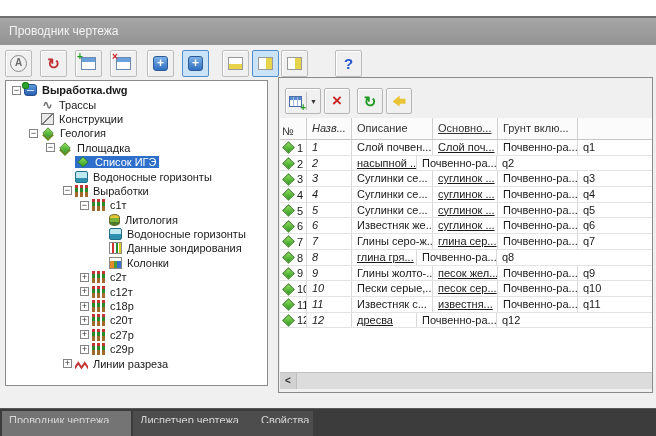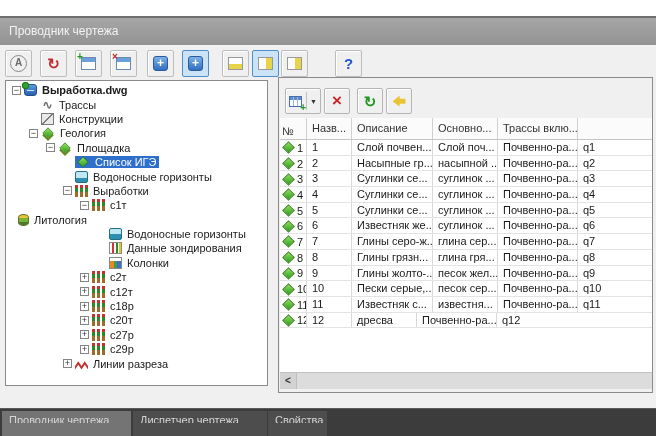--- a/index.html
+++ b/index.html
@@ -82,21 +82,21 @@
            clip-path:polygon(0 55%,55% 0,55% 30%,100% 30%,100% 75%,55% 75%,55% 100%);}
   
   .table-wrap{position:absolute;left:280px;top:118px;width:372px;height:254px;background:#ffffff;overflow:hidden;}
   .hrow{display:flex;height:22px;background:#fbfbfb;border-bottom:1px solid #c6c6c6;box-sizing:border-box;}
   .hcell{box-sizing:border-box;padding:4px 0 0 5px;font-size:11px;color:#333333;border-right:1px solid #d0d0d0;
          white-space:nowrap;overflow:hidden;}
   .drow{display:flex;height:15.7px;border-bottom:1px solid #e3e3e3;box-sizing:border-box;}
   .dcell{box-sizing:border-box;padding:1px 0 0 5px;font-size:11px;color:#1a1a1a;border-right:1px solid #d9d9d9;
          white-space:nowrap;overflow:hidden;}
   .c0{width:27px;display:flex;align-items:center;padding-left:2px;}
-  .c1{width:45px;} .c2{width:81px;} .c3{width:65px;} .c4{width:80px;} .c5{width:74px;border-right:none;}
+  .c1{width:45px;font-style:italic;} .c2{width:81px;} .c3{width:65px;text-decoration:underline;} .c4{width:80px;} .c5{width:74px;border-right:none;}
   .dmd{flex:none;width:7px;height:7px;background:linear-gradient(135deg,#8ee05a,#2f9a1f);
        border:1px solid #2d7a12;transform:rotate(45deg);margin:0 4px 0 2px;}
   
   .hscroll{position:absolute;left:280px;top:372px;width:372px;height:17px;background:#dcdcdc;
            border-top:1px solid #c2c2c2;box-sizing:border-box;display:flex;}
   .sbtn{width:16px;height:16px;background:#d2d2d2;color:#333333;font-size:10px;font-weight:bold;
         text-align:center;line-height:15px;border-right:1px solid #bebebe;}
   
   .tabbar{position:absolute;left:0;top:408px;width:656px;height:28px;background:#3c3c3c;border-top:1px solid #5a5a5a;box-sizing:border-box;}
   .tab{position:absolute;top:2px;height:26px;background:#4d4d4d;overflow:hidden;}
@@ -190,21 +190,21 @@
     <div class="trow" style="padding-left:57px">
       <span class="exp">−</span>
       <span class="ticon i-bore"></span>
       <span class="tlabel">Выработки</span>
     </div>
     <div class="trow" style="padding-left:74px">
       <span class="exp">−</span>
       <span class="ticon i-bore"></span>
       <span class="tlabel">c1т</span>
     </div>
-    <div class="trow" style="">
+    <div class="trow" style="padding-left:91px">
       <span class="exp-spacer"></span>
       <span class="ticon i-lith"></span>
       <span class="tlabel">Литология</span>
     </div>
     <div class="trow" style="padding-left:91px">
       <span class="exp-spacer"></span>
       <span class="ticon i-aqua"></span>
       <span class="tlabel">Водоносные горизонты</span>
     </div>
     <div class="trow" style="padding-left:91px">
@@ -268,40 +268,39 @@
   <div class="pbtn" style="left:386px;width:26px">
     <span class="ic-pick"></span>
   </div>
 
   <div class="table-wrap">
     <div class="hrow">
       <div class="hcell c0">№</div>
       <div class="hcell c1">Назв...</div>
       <div class="hcell c2">Описание</div>
       <div class="hcell c3">Основно...</div>
-      <div class="hcell c4">Трассы вклю...</div>
+      <div class="hcell c4">Грунт вклю...</div>
     </div>
     <div class="drow">
       <div class="dcell c0">
           <span class="dmd"></span>
           <span>1</span>
         </div>
       <div class="dcell c1">1</div>
       <div class="dcell c2">Слой почвен...</div>
       <div class="dcell c3">Слой поч...</div>
       <div class="dcell c4">Почвенно-ра...</div>
       <div class="dcell c5">q1</div>
     </div>
     <div class="drow">
       <div class="dcell c0">
           <span class="dmd"></span>
           <span>2</span>
         </div>
       <div class="dcell c1">2</div>
-      <div class="dcell c2">Насыпные гр...</div>
       <div class="dcell c3">насыпной ...</div>
       <div class="dcell c4">Почвенно-ра...</div>
       <div class="dcell c5">q2</div>
     </div>
     <div class="drow">
       <div class="dcell c0">
           <span class="dmd"></span>
           <span>3</span>
         </div>
       <div class="dcell c1">3</div>
@@ -353,21 +352,20 @@
       <div class="dcell c3">глина сер...</div>
       <div class="dcell c4">Почвенно-ра...</div>
       <div class="dcell c5">q7</div>
     </div>
     <div class="drow">
       <div class="dcell c0">
           <span class="dmd"></span>
           <span>8</span>
         </div>
       <div class="dcell c1">8</div>
-      <div class="dcell c2">Глины грязн...</div>
       <div class="dcell c3">глина гря...</div>
       <div class="dcell c4">Почвенно-ра...</div>
       <div class="dcell c5">q8</div>
     </div>
     <div class="drow">
       <div class="dcell c0">
           <span class="dmd"></span>
           <span>9</span>
         </div>
       <div class="dcell c1">9</div>
@@ -418,19 +416,19 @@
     <div class="tab active" style="left:2px;width:129px">
       <div class="clip">
           <span class="lbl">Проводник чертежа</span>
         </div>
     </div>
     <div class="tab" style="left:133px;width:134px">
       <div class="clip">
           <span class="lbl">Диспетчер чертежа</span>
         </div>
     </div>
-    <div class="tab" style="left:268px;width:59px">
+    <div class="tab" style="left:254px;width:59px">
       <div class="clip">
           <span class="lbl">Свойства</span>
         </div>
     </div>
   </div>
 </div>
 
 </body></html>

